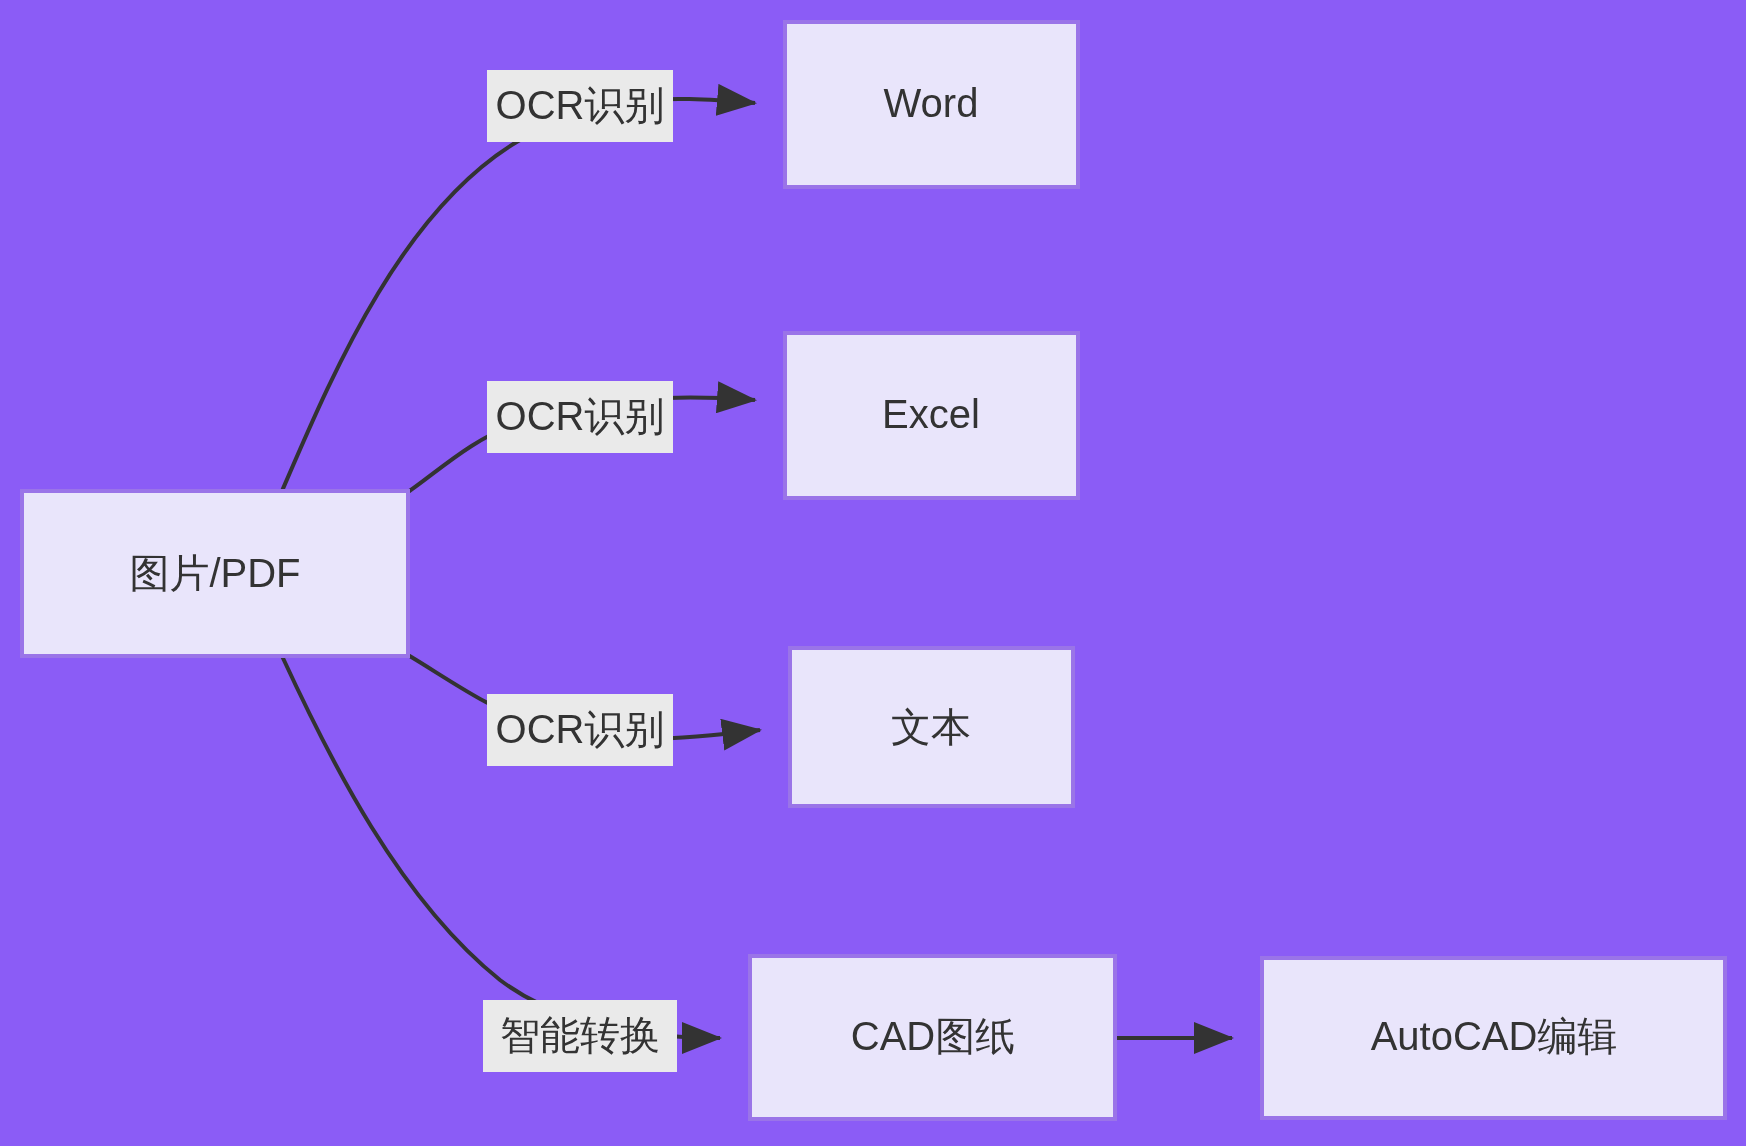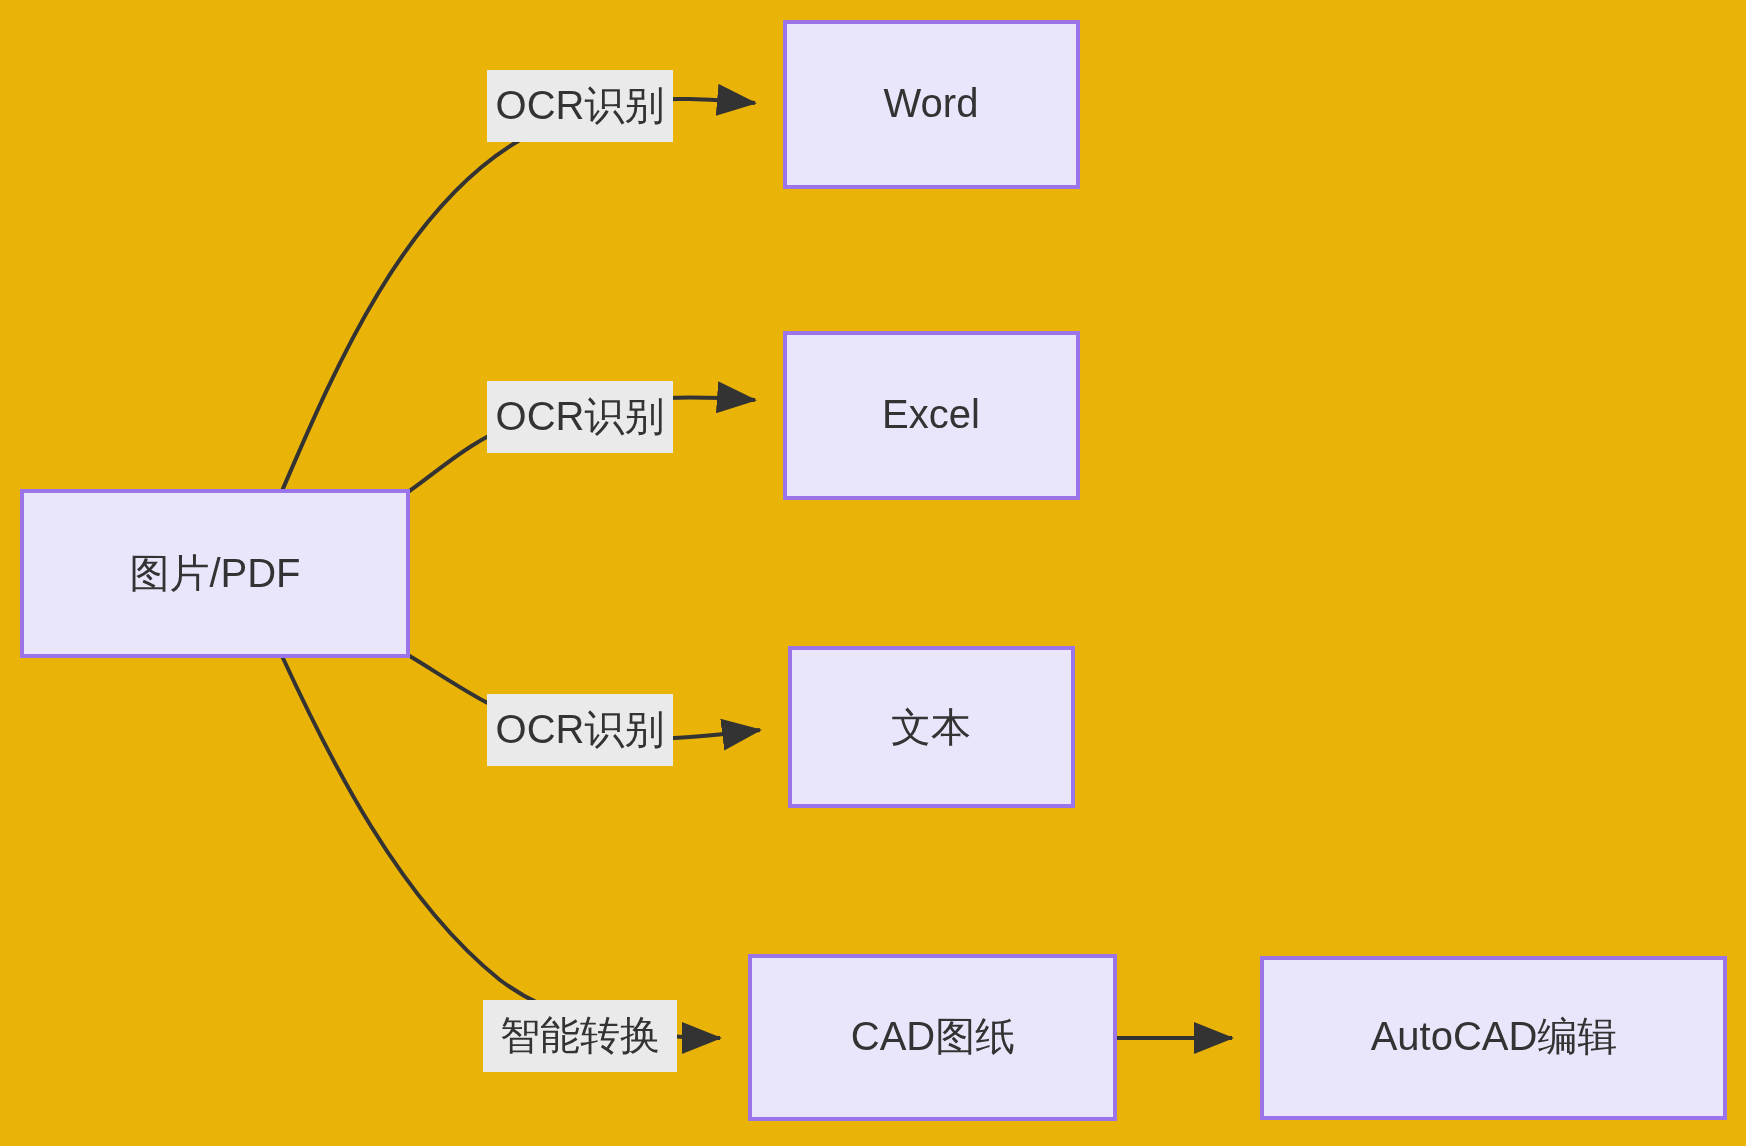--- a/index.html
+++ b/index.html
@@ -7,21 +7,21 @@
     padding: 0;
     background: #ffffff;
   }
   body {
     font-family: "Liberation Sans", "DejaVu Sans", sans-serif;
   }
   #diagram-root {
     position: relative;
     width: 1746px;
     height: 1146px;
-    background: #eab308;
+    background: #8b5cf6;
     overflow: hidden;
   }
   svg.flow-canvas {
     position: absolute;
     top: 0;
     left: 0;
     width: 1746px;
     height: 1146px;
     display: block;
   }

